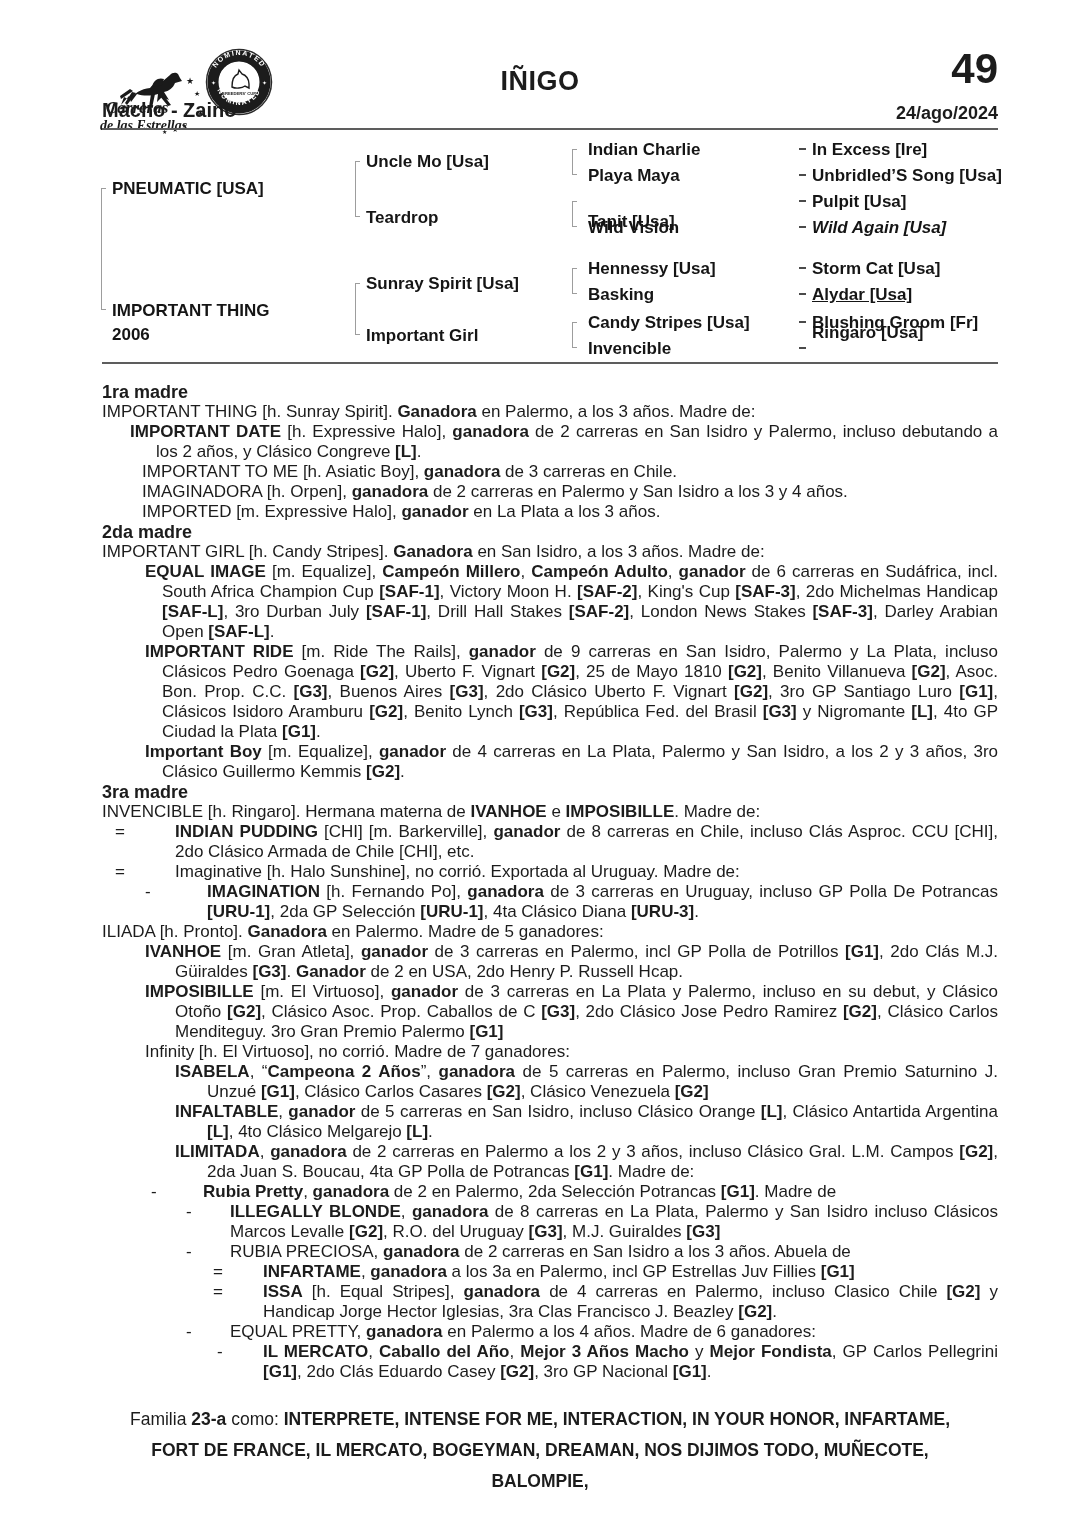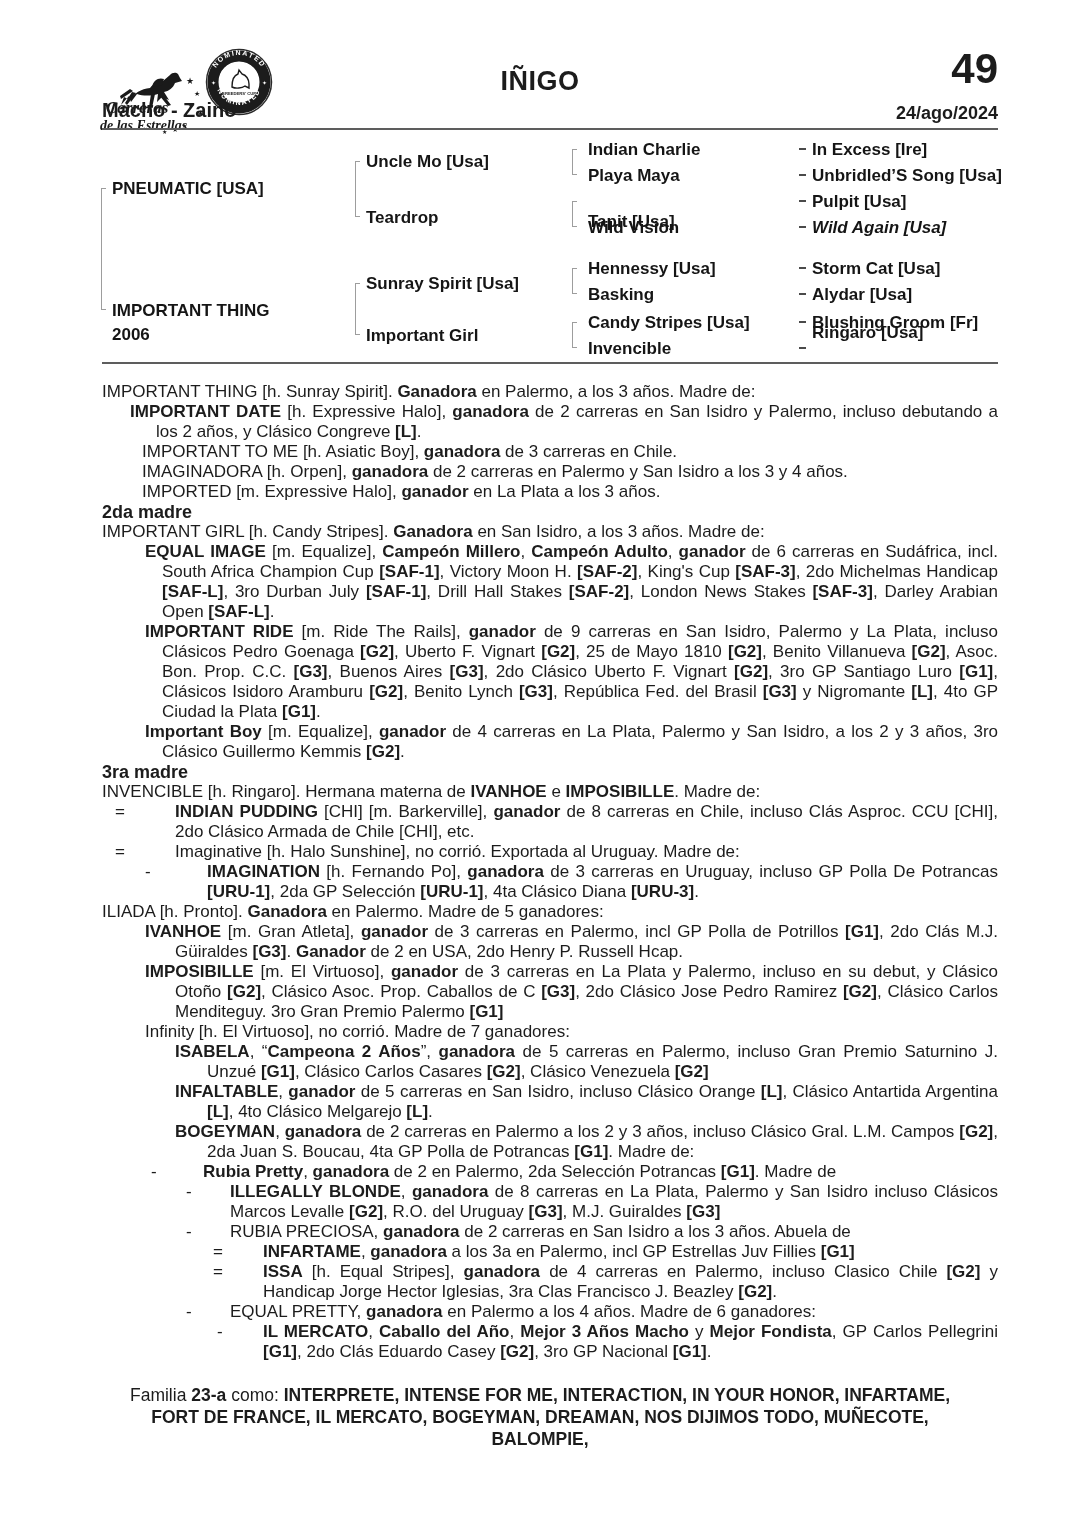--- a/index.html
+++ b/index.html
@@ -31,21 +31,21 @@
   .p2 {padding-left:60px;text-indent:-17px;}
   .p3 {padding-left:73px;text-indent:-30px;}  .p3 .mk{width:30px;}
   .p3s{padding-left:105px;text-indent:-31px;} .p3s .mk{width:31px;}
   .p4a{padding-left:73px;text-indent:-30px;}
   .p4b{padding-left:105px;text-indent:-32px;}
   .p4c{padding-left:101px;text-indent:-26px;} .p4c .mk{width:26px;}
   .p4d{padding-left:128px;text-indent:-22px;} .p4d .mk{width:22px;}
   .p4e{padding-left:161px;text-indent:-25px;} .p4e .mk{width:25px;}
   .p4f{padding-left:161px;text-indent:-23px;} .p4f .mk{width:23px;}
   
-  .footer{margin:22px auto 0;width:870px;text-align:center;font-size:17.5px;line-height:22px;}
+  .footer{margin:22px auto 0;width:870px;text-align:center;font-size:17.5px;line-height:31px;}
 </style>
 </head>
 <body>
 
 <div class="page">
 
   <div class="header">
 
     <svg class="logo-carreras" width="130" height="90" viewBox="0 0 130 90">
       <g fill="#1a1a1a">
@@ -128,30 +128,31 @@
     <div class="dash" style="left:799px;top:94px;"></div>
     <div class="dash" style="left:799px;top:135px;"></div>
     <div class="dash" style="left:799px;top:161px;"></div>
     <div class="dash" style="left:799px;top:189px;"></div>
     <div class="dash" style="left:799px;top:215px;"></div>
     <div class="pcell" style="left:812px;top:8px;">In Excess [Ire]</div>
     <div class="pcell" style="left:812px;top:34px;">Unbridled’S Song [Usa]</div>
     <div class="pcell" style="left:812px;top:60px;">Pulpit [Usa]</div>
     <div class="pcell" style="left:812px;top:86px;font-style:italic;">Wild Again [Usa]</div>
     <div class="pcell" style="left:812px;top:127px;">Storm Cat [Usa]</div>
-    <div class="pcell" style="left:812px;top:153px;">Alydar [Usa]</div>
+    <div class="pcell" style="left:812px;top:153px;text-decoration:underline;">Alydar [Usa]</div>
     <div class="pcell" style="left:812px;top:181px;">Blushing Groom [Fr]</div>
     <div class="pcell" style="left:812px;top:191px;">Ringaro [Usa]</div>
 
     <div class="prule"></div>
   </div>
 
   <div class="bodytext">
 
     <section>
+      <h2 class="sec-h">1ra madre</h2>
       <p class="p0">IMPORTANT THING [h. Sunray Spirit]. <b>Ganadora</b> en Palermo, a los 3 años. Madre de:</p>
       <p class="p1a"><b>IMPORTANT DATE</b> [h. Expressive Halo], <b>ganadora</b> de 2 carreras en San Isidro y Palermo, incluso debutando a los 2 años, y Clásico Congreve <b>[L]</b>.</p>
       <p class="p1b">IMPORTANT TO ME [h. Asiatic Boy], <b>ganadora</b> de 3 carreras en Chile.</p>
       <p class="p1b">IMAGINADORA [h. Orpen], <b>ganadora</b> de 2 carreras en Palermo y San Isidro a los 3 y 4 años.</p>
       <p class="p1b">IMPORTED [m. Expressive Halo], <b>ganador</b> en La Plata a los 3 años.</p>
     </section>
 
     <section>
       <h2 class="sec-h">2da madre</h2>
       <p class="p0">IMPORTANT GIRL [h. Candy Stripes]. <b>Ganadora</b> en San Isidro, a los 3 años. Madre de:</p>
@@ -168,21 +169,21 @@
       <p class="p3s"><span class="mk">-</span><b>IMAGINATION</b> [h. Fernando Po], <b>ganadora</b> de 3 carreras en Uruguay, incluso GP Polla De Potrancas <b>[URU-1]</b>, 2da GP Selección <b>[URU-1]</b>, 4ta Clásico Diana <b>[URU-3]</b>.</p>
     </section>
 
     <section>
       <p class="p0">ILIADA [h. Pronto]. <b>Ganadora</b> en Palermo. Madre de 5 ganadores:</p>
       <p class="p4a"><b>IVANHOE</b> [m. Gran Atleta], <b>ganador</b> de 3 carreras en Palermo, incl GP Polla de Potrillos <b>[G1]</b>, 2do Clás M.J. Güiraldes <b>[G3]</b>. <b>Ganador</b> de 2 en USA, 2do Henry P. Russell Hcap.</p>
       <p class="p4a"><b>IMPOSIBILLE</b> [m. El Virtuoso], <b>ganador</b> de 3 carreras en La Plata y Palermo, incluso en su debut, y Clásico Otoño <b>[G2]</b>, Clásico Asoc. Prop. Caballos de C <b>[G3]</b>, 2do Clásico Jose Pedro Ramirez <b>[G2]</b>, Clásico Carlos Menditeguy. 3ro Gran Premio Palermo <b>[G1]</b></p>
       <p class="p4a">Infinity [h. El Virtuoso], no corrió. Madre de 7 ganadores:</p>
       <p class="p4b"><b>ISABELA</b>, “<b>Campeona 2 Años</b>”, <b>ganadora</b> de 5 carreras en Palermo, incluso Gran Premio Saturnino J. Unzué <b>[G1]</b>, Clásico Carlos Casares <b>[G2]</b>, Clásico Venezuela <b>[G2]</b></p>
       <p class="p4b"><b>INFALTABLE</b>, <b>ganador</b> de 5 carreras en San Isidro, incluso Clásico Orange <b>[L]</b>, Clásico Antartida Argentina <b>[L]</b>, 4to Clásico Melgarejo <b>[L]</b>.</p>
-      <p class="p4b"><b>BOGEYMAN</b>, <b>ganadora</b> de 2 carreras en Palermo a los 2 y 3 años, incluso Clásico Gral. L.M. Campos <b>[G2]</b>, 2da Juan S. Boucau, 4ta GP Polla de Potrancas <b>[G1]</b>. Madre de:</p>
+      <p class="p4b"><b>ILIMITADA</b>, <b>ganadora</b> de 2 carreras en Palermo a los 2 y 3 años, incluso Clásico Gral. L.M. Campos <b>[G2]</b>, 2da Juan S. Boucau, 4ta GP Polla de Potrancas <b>[G1]</b>. Madre de:</p>
       <p class="p4c"><span class="mk">-</span><b>Rubia Pretty</b>, <b>ganadora</b> de 2 en Palermo, 2da Selección Potrancas <b>[G1]</b>. Madre de</p>
       <p class="p4d"><span class="mk">-</span><b>ILLEGALLY BLONDE</b>, <b>ganadora</b> de 8 carreras en La Plata, Palermo y San Isidro incluso Clásicos Marcos Levalle <b>[G2]</b>, R.O. del Uruguay <b>[G3]</b>, M.J. Guiraldes <b>[G3]</b></p>
       <p class="p4d"><span class="mk">-</span>RUBIA PRECIOSA, <b>ganadora</b> de 2 carreras en San Isidro a los 3 años. Abuela de</p>
       <p class="p4e"><span class="mk">=</span><b>INFARTAME</b>, <b>ganadora</b> a los 3a en Palermo, incl GP Estrellas Juv Fillies <b>[G1]</b></p>
       <p class="p4e"><span class="mk">=</span><b>ISSA</b> [h. Equal Stripes], <b>ganadora</b> de 4 carreras en Palermo, incluso Clasico Chile <b>[G2]</b> y Handicap Jorge Hector Iglesias, 3ra Clas Francisco J. Beazley <b>[G2]</b>.</p>
       <p class="p4d"><span class="mk">-</span>EQUAL PRETTY, <b>ganadora</b> en Palermo a los 4 años. Madre de 6 ganadores:</p>
       <p class="p4f"><span class="mk">-</span><b>IL MERCATO</b>, <b>Caballo del Año</b>, <b>Mejor 3 Años Macho</b> y <b>Mejor Fondista</b>, GP Carlos Pellegrini <b>[G1]</b>, 2do Clás Eduardo Casey <b>[G2]</b>, 3ro GP Nacional <b>[G1]</b>.</p>
     </section>
   </div>
 

